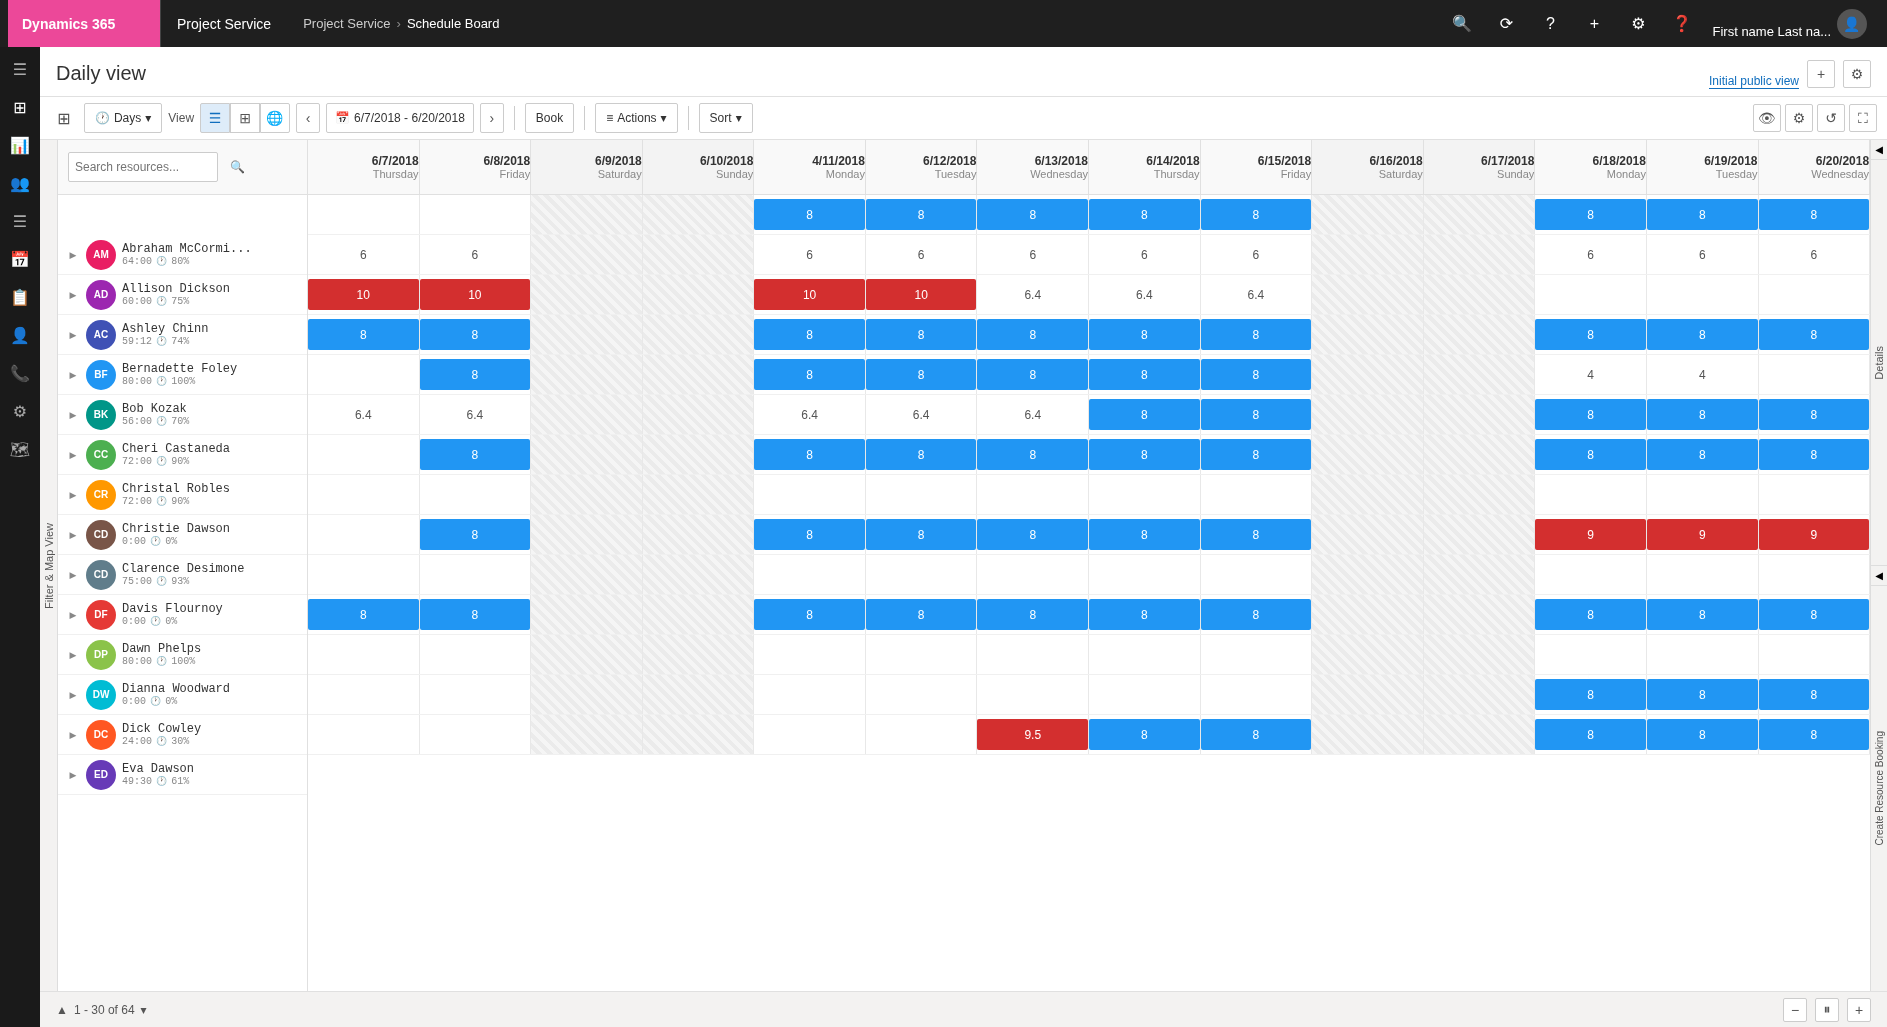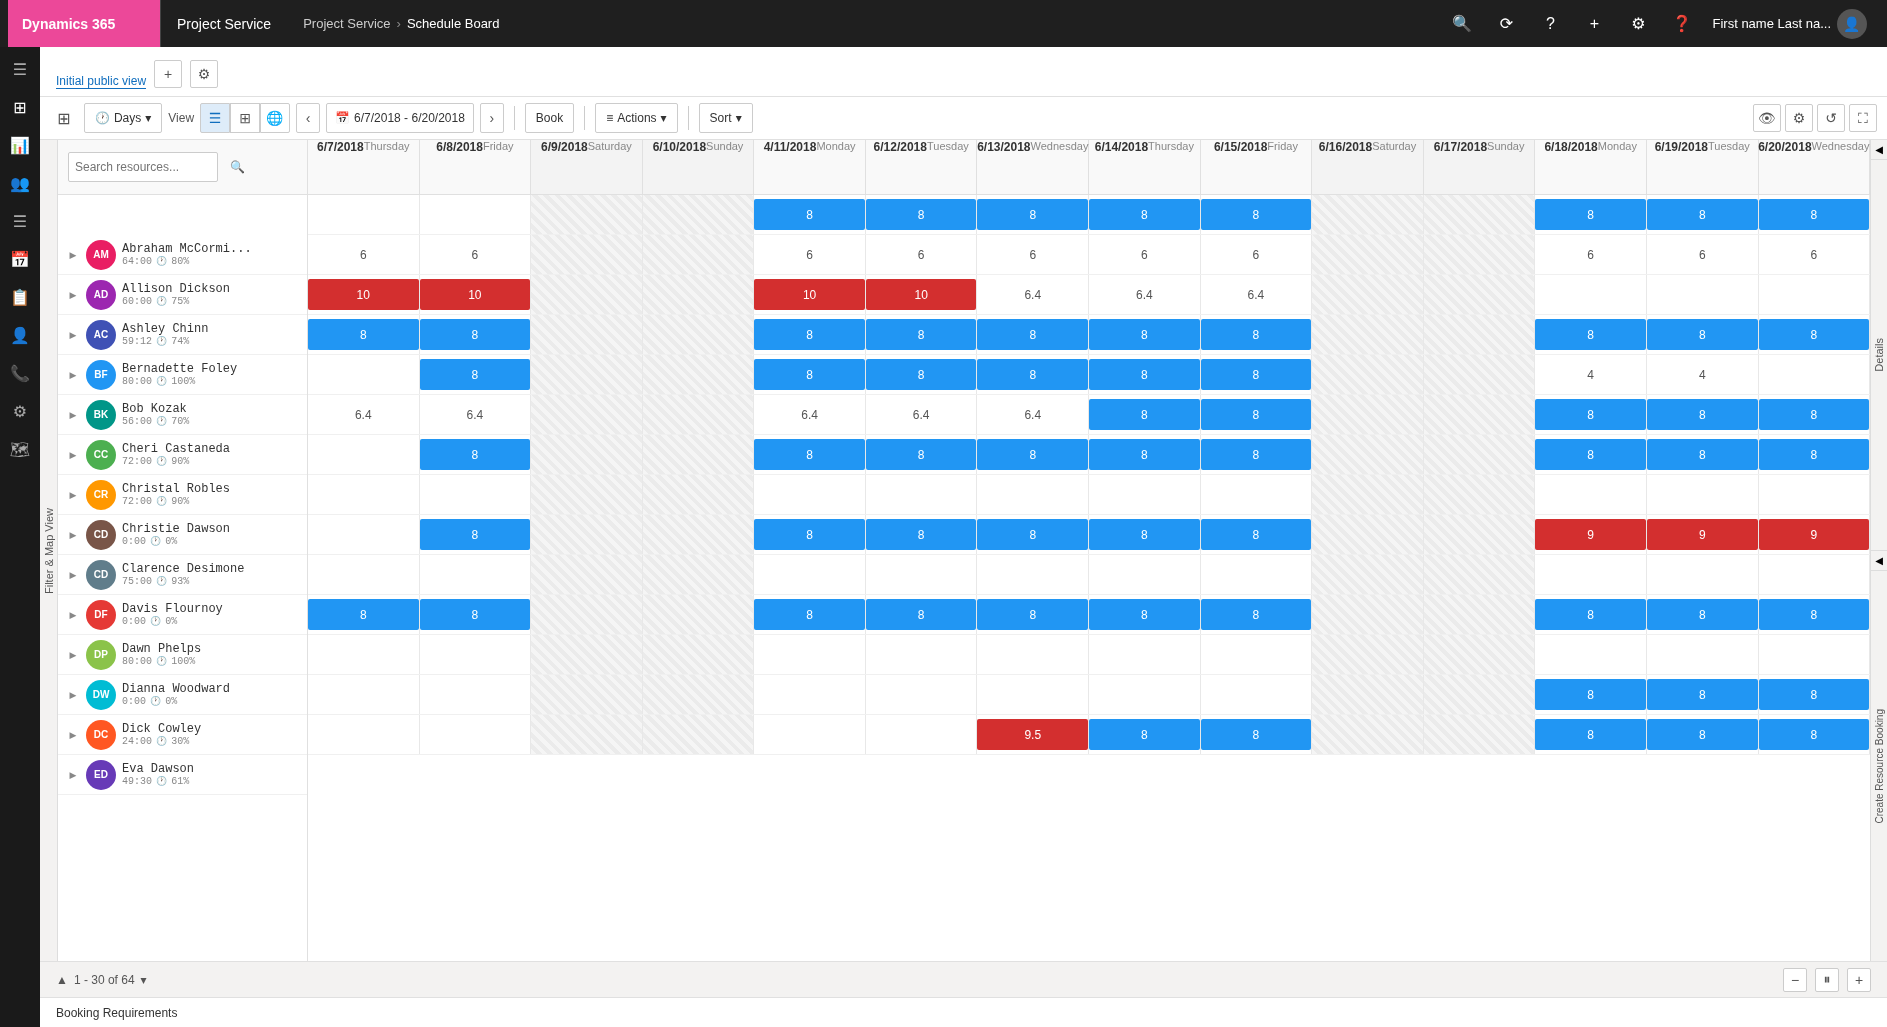--- a/index.html
+++ b/index.html
@@ -59,21 +59,21 @@
       display: flex;
       align-items: center;
       justify-content: center;
       cursor: pointer;
       color: #fff;
       font-size: 16px;
       border-radius: 2px;
     }
     .user-area {
       display: flex;
-      align-items: center;
+      align-items: flex-end;
       gap: 6px;
       padding: 0 12px;
       color: #fff;
       font-size: 13px;
       cursor: pointer;
     }
     .user-avatar-icon {
       width: 30px; height: 30px;
       border-radius: 50%;
       background: #555;
@@ -301,22 +301,22 @@
       display: flex;
       border-bottom: 1px solid #e0e0e0;
       background: #f9f9f9;
       height: 55px;
       overflow: hidden;
     }
 
     .calendar-header-col {
       flex: 1;
       display: flex;
-      flex-direction: row;
-      align-items: flex-start;
+      flex-direction: column;
+      align-items: flex-end;
       justify-content: center;
       border-right: 1px solid #e0e0e0;
       min-width: 0;
     }
     .calendar-header-col.weekend { background: #f3f3f3; }
     .cal-date { font-size: 12px; font-weight: 600; color: #333; }
     .cal-day { font-size: 11px; color: #888; }
 
     .calendar-body {
       flex: 1;
@@ -468,20 +468,21 @@
   <div class="nav-item">📋</div>
   <div class="nav-item">👤</div>
   <div class="nav-item">📞</div>
   <div class="nav-item">⚙</div>
   <div class="nav-item">🗺</div>
 </div>
 
 <div class="main-content">
 
   <div class="page-header">
+    <span class="page-title">Daily view</span>
     <div class="header-actions">
       <span class="initial-public-view">Initial public view</span>
       <div class="icon-btn">+</div>
       <div class="icon-btn">⚙</div>
     </div>
   </div>
 
   <div class="toolbar">
 
     <div class="icon-btn" style="border:none; font-size:16px;">⊞</div>
@@ -1211,17 +1212,14 @@
       <span>1 - 30 of 64</span>
       <span style="cursor:pointer;">▾</span>
     </div>
     <div class="bottom-bar-right">
       <div class="zoom-btn">−</div>
       <div class="zoom-btn">⏸</div>
       <div class="zoom-btn">+</div>
     </div>
   </div>
 
-  <div class="booking-requirements-bar">
-    <span>Booking Requirements</span>
-  </div>
 
 </div>
 
 </body></html>

